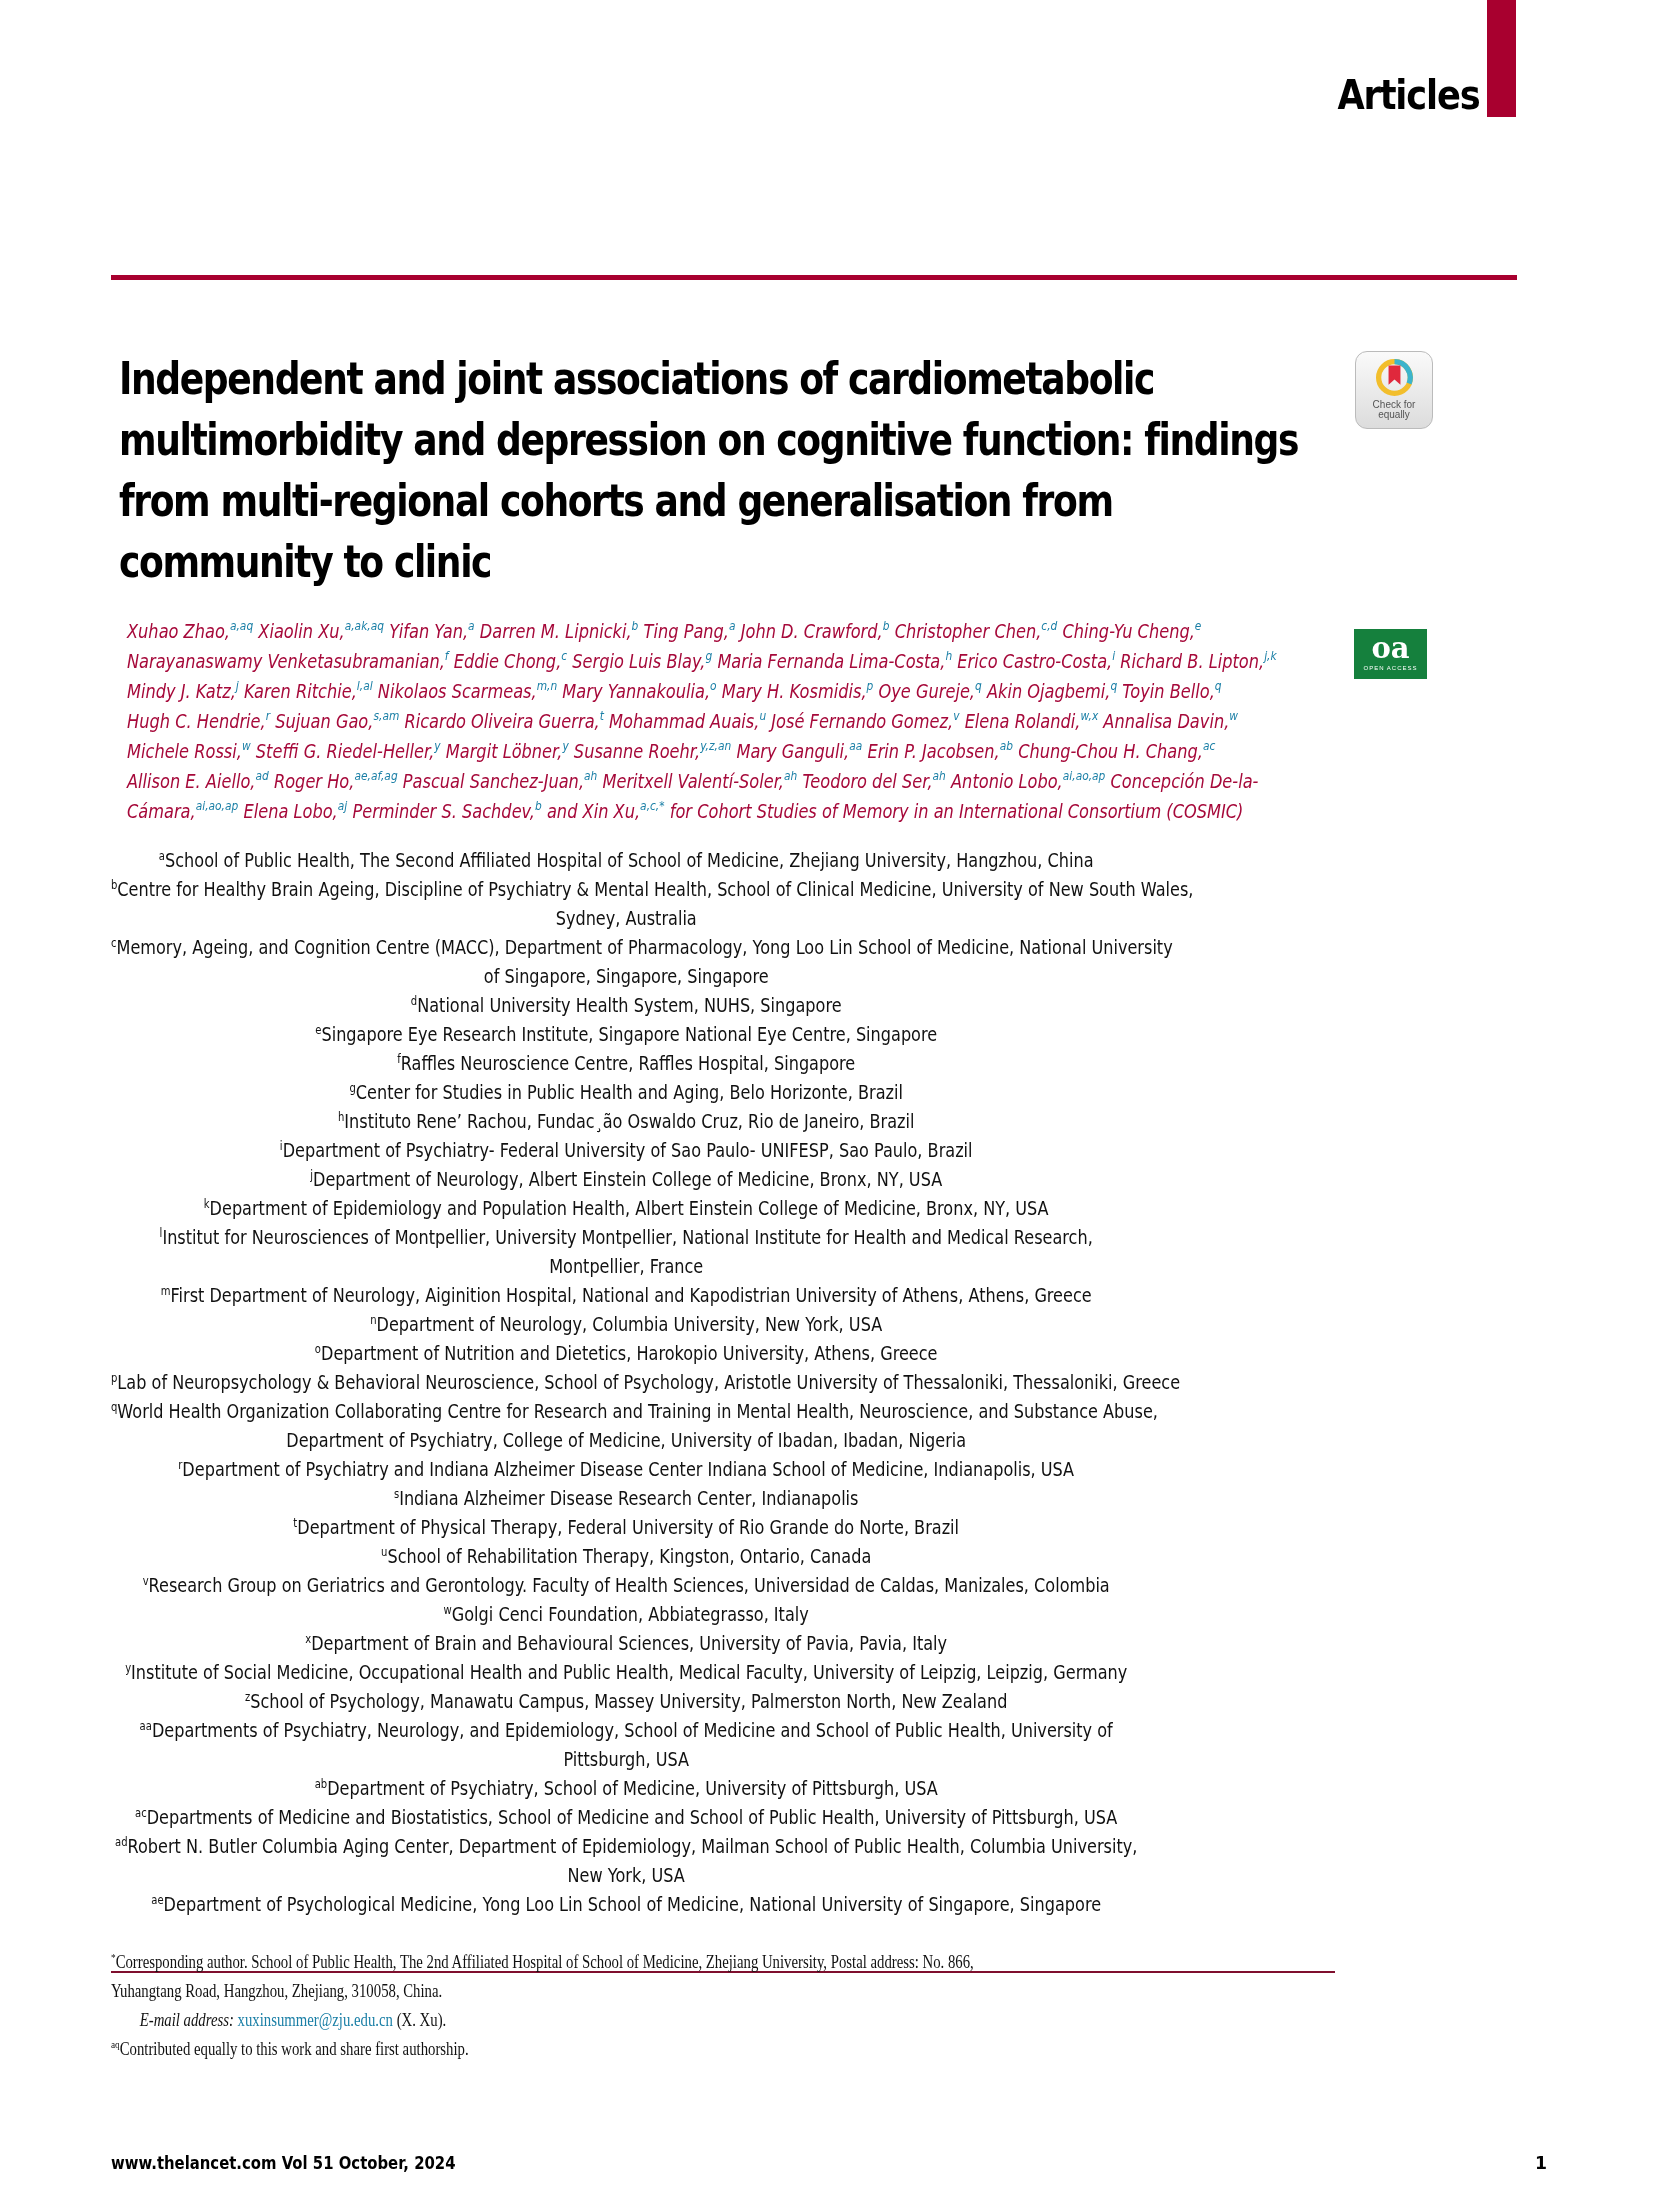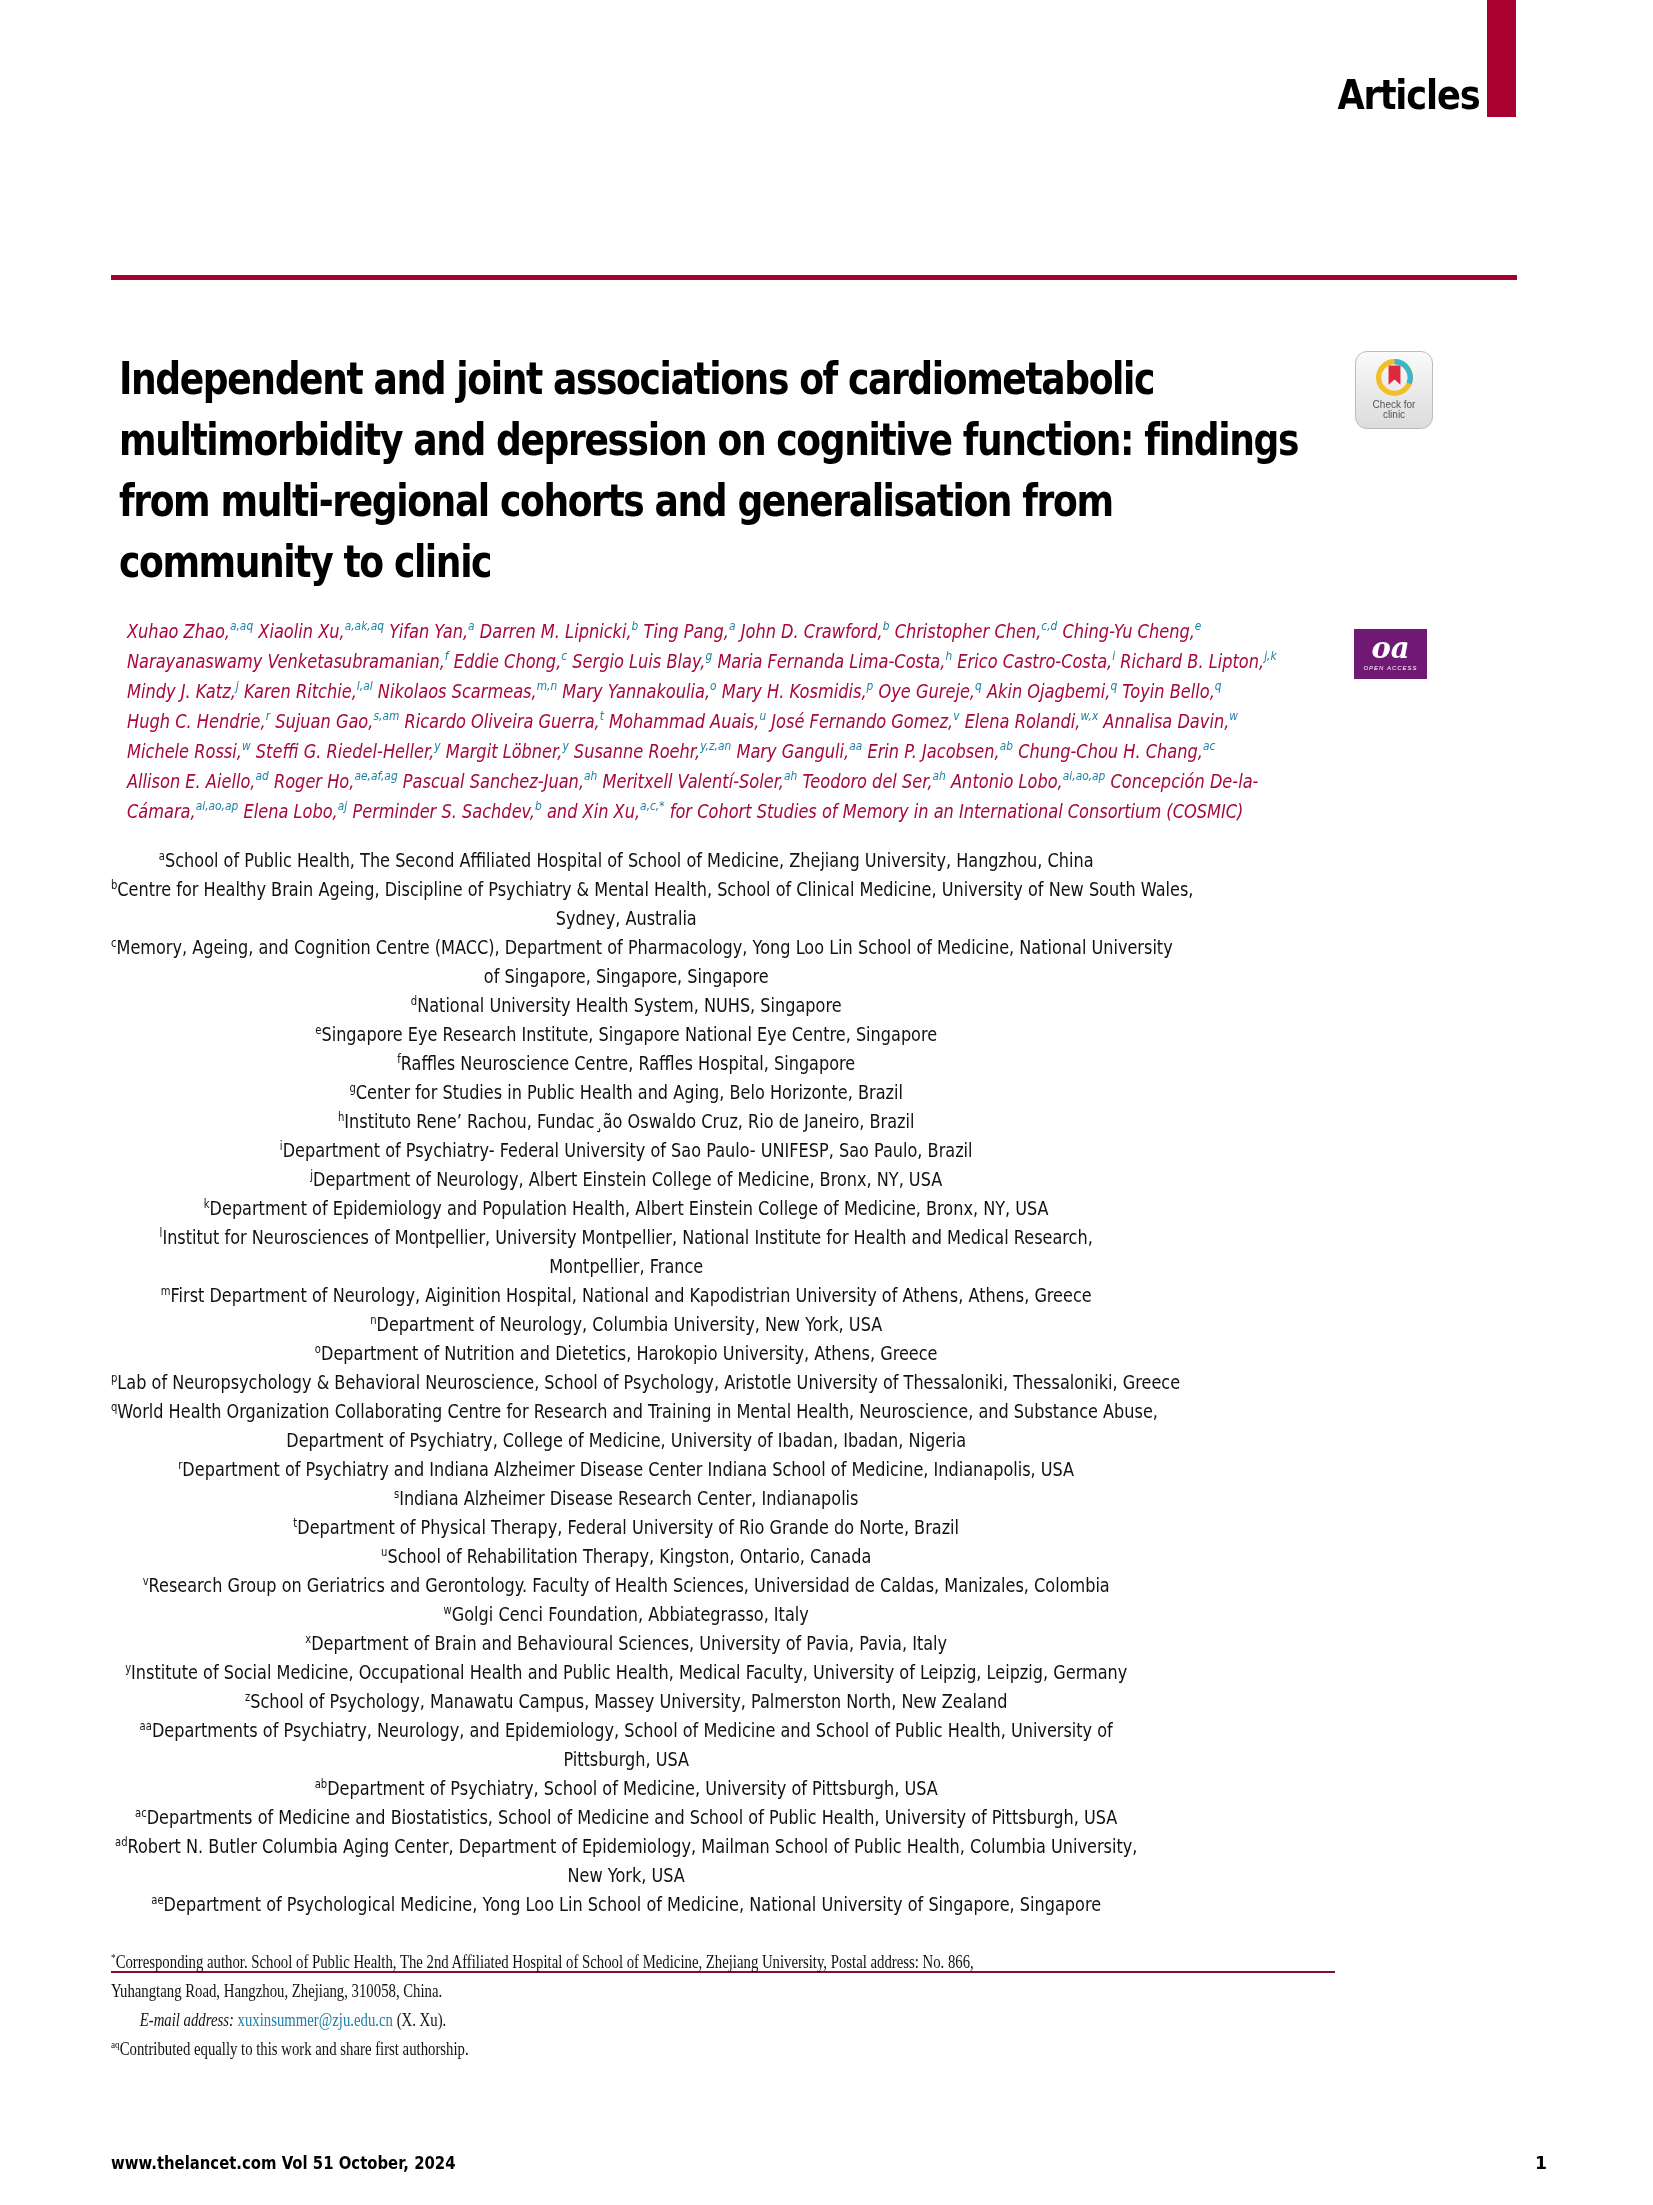--- a/index.html
+++ b/index.html
@@ -9,21 +9,21 @@
   .section-label { position: absolute; right: 175px; top: 72px; font-family: "DejaVu Sans", sans-serif; font-size: 40px; font-weight: bold; letter-spacing: -1.3px; color: #000; transform: scaleX(0.88); transform-origin: right center; }
   .header-rule { position: absolute; left: 111px; top: 275px; width: 1406px; height: 4.7px; background: #a8002f; }
 
   .title { position: absolute; left: 111px; top: 340px; width: 1254px; margin: 8px; font-family: "DejaVu Sans", sans-serif; font-weight: bold; font-size: 44px; line-height: 61px; letter-spacing: -1.7px; color: #000; }
   .title .tline { display: block; white-space: nowrap; transform: scaleX(0.82); transform-origin: left center; }
 
   .badge-check { position: absolute; left: 1355px; top: 351px; width: 76px; height: 76px; border: 0.7px solid #bbb; border-radius: 12px; background: linear-gradient(#fafafa, #dcdcdc); display: flex; flex-direction: column; align-items: center; }
   .badge-check svg { margin-top: 5.3px; }
   .badge-check .bc-text { font-family: "Liberation Sans", sans-serif; font-size: 10px; line-height: 10px; color: #555; text-align: center; margin-top: 1.3px; }
 
-  .badge-oa { position: absolute; left: 1354px; top: 629px; width: 73px; height: 50px; background: #701a75; color: #fff; text-align: center; font-style: italic; }
+  .badge-oa { position: absolute; left: 1354px; top: 629px; width: 73px; height: 50px; background: #15803d; color: #fff; text-align: center; }
   .badge-oa .oa-big { font-family: "DejaVu Serif", serif; font-size: 29px; line-height: 33px; font-weight: bold; display: block; margin-top: 2.7px; }
   .badge-oa .oa-small { font-family: "Liberation Sans", sans-serif; font-size: 6px; letter-spacing: 1px; display: block; }
 
   .authors { position: absolute; left: 111px; top: 601px; width: 1234px; margin: 16px; font-family: "DejaVu Sans", sans-serif; font-style: italic; font-size: 19.3px; line-height: 30px; color: #a6093a; }
   .authors .aline { display: block; white-space: nowrap; transform: scaleX(0.84); transform-origin: left center; }
   .authors sup { color: #1a7fa6; font-size: 12.7px; vertical-align: 8px; line-height: 0; }
 
   .affils { position: absolute; left: 111px; top: 846px; width: 1234px; margin: 0; padding: 0; list-style: none; font-family: "DejaVu Sans", sans-serif; font-size: 19.3px; line-height: 29px; color: #111; text-align: center; }
   .affils li { margin: 0; white-space: nowrap; transform: scaleX(0.835); transform-origin: left center; }
   .affils li .cont { display: block; }
@@ -55,21 +55,21 @@
 </h1>
 
 <div class="badge-check">
   <svg width="41" height="41" viewBox="0 0 62 62">
     <circle cx="31" cy="31" r="24" fill="none" stroke="#f2be2c" stroke-width="8"></circle>
     <path d="M31 7 A24 24 0 0 1 53 40" fill="none" stroke="#3bb4cc" stroke-width="8"></path>
     <path d="M22 13 H40 V42 L31 34 L22 42 Z" fill="#e0283c"></path>
   </svg>
   <div class="bc-text">
     <div>Check for</div>
-    <div>clinic</div>
+    <div>equally</div>
   </div>
 </div>
 
 <div class="badge-oa">
   <span class="oa-big">oa</span>
   <span class="oa-small">OPEN ACCESS</span>
 </div>
 
 <div class="authors" id="authors">
     <span class="aline"><span>Xuhao Zhao,</span><sup>a,aq</sup> <span>Xiaolin Xu,</span><sup>a,ak,aq</sup> <span>Yifan Yan,</span><sup>a</sup> <span>Darren M. Lipnicki,</span><sup>b</sup> <span>Ting Pang,</span><sup>a</sup> <span>John D. Crawford,</span><sup>b</sup> <span>Christopher Chen,</span><sup>c,d</sup> <span>Ching-Yu Cheng,</span><sup>e</sup></span>

